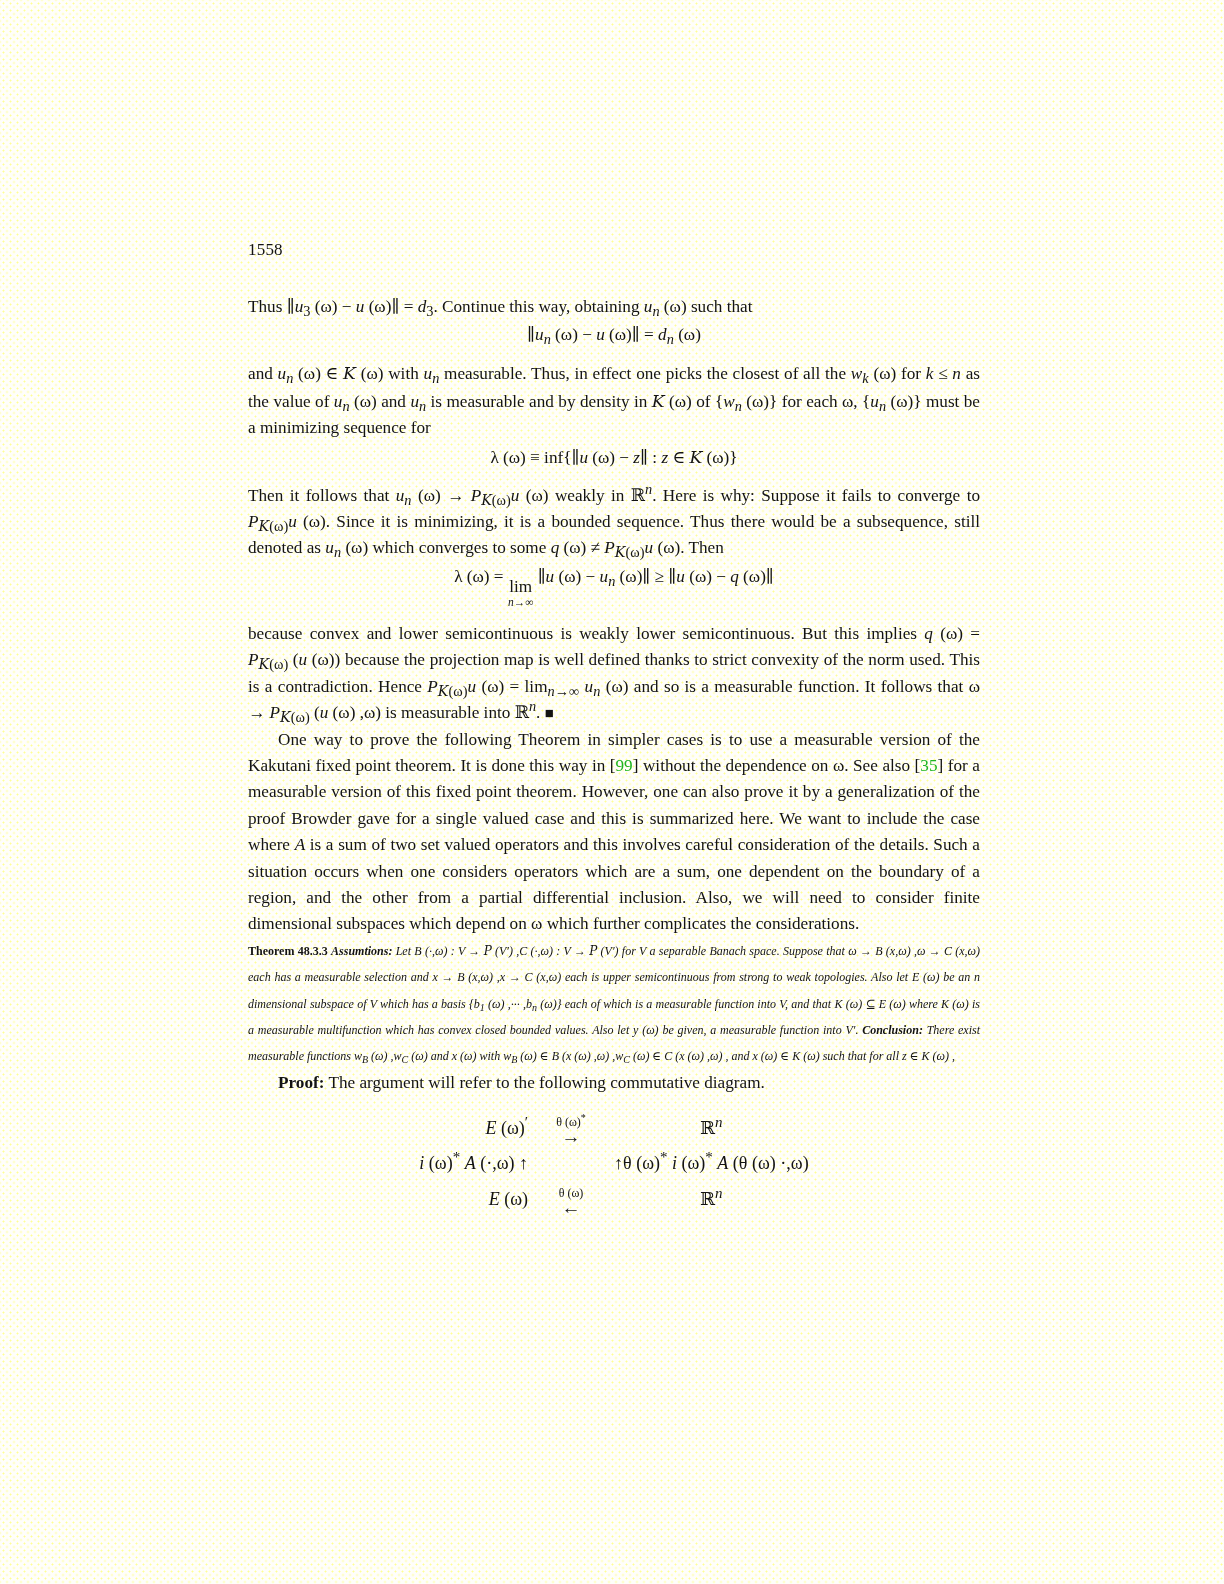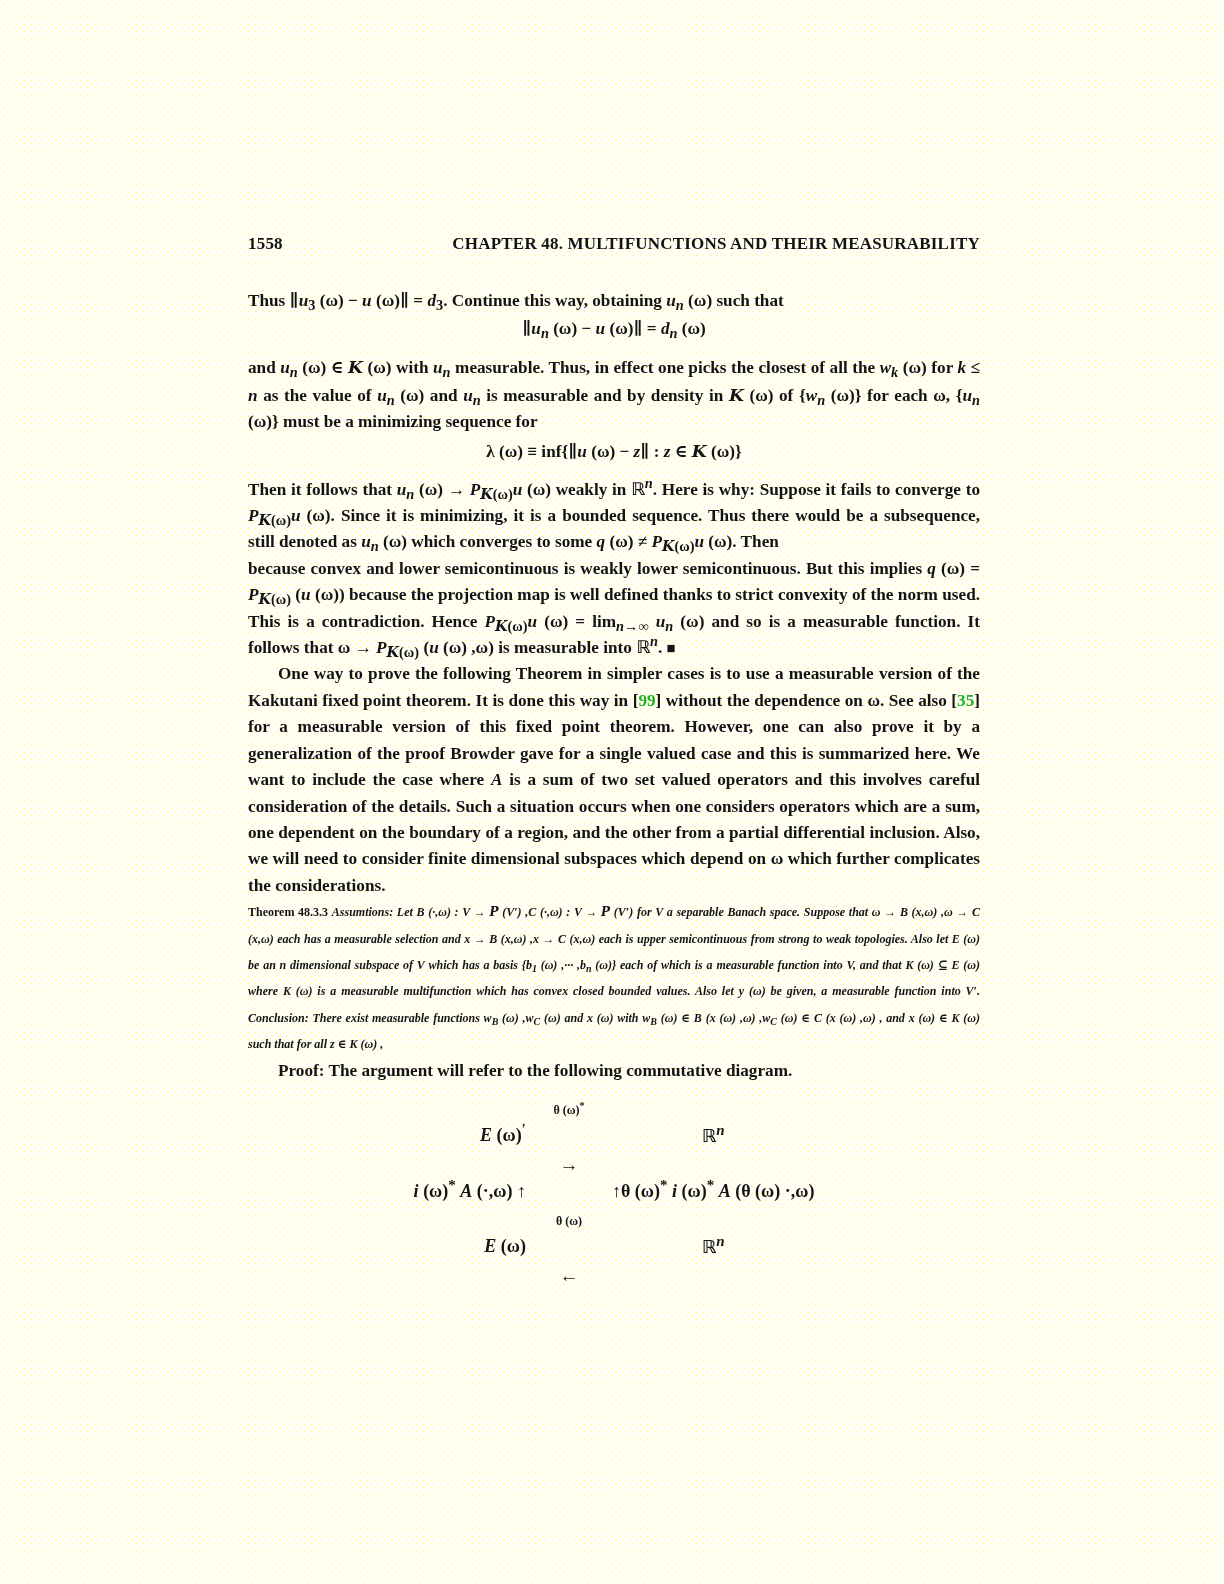--- a/index.html
+++ b/index.html
@@ -7,21 +7,21 @@
     width: 1224px; height: 1584px; overflow: hidden;
     background-color: #fffefb;
     background-image:
       radial-gradient(circle, rgba(255,255,140,0.95) 0.9px, rgba(255,255,255,0) 1.1px),
       radial-gradient(circle, rgba(255,255,150,0.85) 0.9px, rgba(255,255,255,0) 1.1px);
     background-size: 7px 7px, 7px 7px;
     background-position: 0 0, 3.5px 3.5px;
     font-family: "Liberation Serif", "DejaVu Serif", "DejaVu Sans", serif;
     color: #131313;
   }
-  .page { position: absolute; left: 248px; top: 234px; width: 732px; font-weight: bold; }
+  .page { position: absolute; left: 248px; top: 240px; width: 732px; }
   .running-header {
     display: flex; justify-content: space-between; align-items: baseline;
     font-size: 17px; letter-spacing: 0.2px; margin-bottom: 34px;
   }
   .para {
     font-size: 17.2px; line-height: 26.4px; text-align: justify;
     margin: 0; text-justify: inter-word;
   }
   .para + .para { margin-top: 0; }
   .indent { text-indent: 30px; }
@@ -39,45 +39,48 @@
   .lim-bot { font-size: 11.5px; }
   .diagram {
     margin: 14px auto 4px; width: fit-content;
     display: grid; grid-template-columns: auto 74px auto;
     column-gap: 6px; row-gap: 7px;
     font-size: 18px; align-items: center;
   }
   .dc1 { text-align: right; }
   .dc2 { text-align: center; }
   .dc3 { text-align: center; }
-  .arrow-stack { display: inline-flex; flex-direction: column; align-items: center; line-height: 1; gap: 40px; }
+  .arrow-stack { display: inline-flex; flex-direction: column; align-items: center; line-height: 1; }
   .arrow-label { font-size: 12px; }
   .arrow-glyph { font-size: 19px; margin-top: -1px; }
   sub, sup { line-height: 0; }
 </style>
 </head>
 <body style="color: rgb(19, 19, 19);">
 
 <div class="page">
 
   <div class="running-header">
     <span>1558</span>
-    <span>CHAPTER 48.  MULTIFUNCTIONS AND THEIR MEASURABILITY</span>
   </div>
 
   <p class="para">Thus ∥<i>u</i><sub>3</sub> (ω) − <i>u</i> (ω)∥ = <i>d</i><sub>3</sub>. Continue this way, obtaining <i>u<sub>n</sub></i> (ω) such that</p>
 
   <div class="equation">∥<i>u<sub>n</sub></i> (ω) − <i>u</i> (ω)∥ = <i>d<sub>n</sub></i> (ω)</div>
 
   <p class="para">and <i>u<sub>n</sub></i> (ω) ∈ <span class="scr">K</span> (ω) with <i>u<sub>n</sub></i> measurable.  Thus, in effect one picks the closest of all the <i>w<sub>k</sub></i> (ω) for <i>k</i> ≤ <i>n</i> as the value of <i>u<sub>n</sub></i> (ω) and <i>u<sub>n</sub></i> is measurable and by density in <span class="scr">K</span> (ω) of {<i>w<sub>n</sub></i> (ω)} for each ω, {<i>u<sub>n</sub></i> (ω)} must be a minimizing sequence for</p>
 
   <div class="equation">λ (ω) ≡ inf{∥<i>u</i> (ω) − <i>z</i>∥ : <i>z</i> ∈ <span class="scr">K</span> (ω)}</div>
 
   <p class="para">Then it follows that <i>u<sub>n</sub></i> (ω) → <i>P</i><sub><span class="scr">K</span>(ω)</sub><i>u</i> (ω) weakly in ℝ<sup><i>n</i></sup>.  Here is why: Suppose it fails to converge to <i>P</i><sub><span class="scr">K</span>(ω)</sub><i>u</i> (ω). Since it is minimizing, it is a bounded sequence.  Thus there would be a subsequence, still denoted as <i>u<sub>n</sub></i> (ω) which converges to some <i>q</i> (ω) ≠ <i>P</i><sub><span class="scr">K</span>(ω)</sub><i>u</i> (ω). Then</p>
 
+  <div class="equation">λ (ω) = <span class="lim">
+        <span class="lim-top">lim</span>
+        <span class="lim-bot"><i>n</i>→∞</span>
+      </span> ∥<i>u</i> (ω) − <i>u<sub>n</sub></i> (ω)∥ ≥ ∥<i>u</i> (ω) − <i>q</i> (ω)∥</div>
 
   <p class="para">because convex and lower semicontinuous is weakly lower semicontinuous.  But this implies <i>q</i> (ω) = <i>P</i><sub><span class="scr">K</span>(ω)</sub> (<i>u</i> (ω)) because the projection map is well defined thanks to strict convexity of the norm used.  This is a contradiction.  Hence <i>P</i><sub><span class="scr">K</span>(ω)</sub><i>u</i> (ω) = lim<sub><i>n</i>→∞</sub> <i>u<sub>n</sub></i> (ω) and so is a measurable function.  It follows that ω → <i>P</i><sub><span class="scr">K</span>(ω)</sub> (<i>u</i> (ω) ,ω) is measurable into ℝ<sup><i>n</i></sup>. <span class="qed">■</span></p>
 
   <p class="para indent"><span>One way to prove the following Theorem in simpler cases is to use a measurable version of the Kakutani fixed point theorem.  It is done this way in [</span><a class="cite" style="color: rgb(31, 180, 34);">99</a><span>] without the dependence on ω.  See also [</span><a class="cite" style="color: rgb(31, 180, 34);">35</a><span>] for a measurable version of this fixed point theorem.  However, one can also prove it by a generalization of the proof Browder gave for a single valued case and this is summarized here.  We want to include the case where <i>A</i> is a sum of two set valued operators and this involves careful consideration of the details.  Such a situation occurs when one considers operators which are a sum, one dependent on the boundary of a region, and the other from a partial differential inclusion.  Also, we will need to consider finite dimensional subspaces which depend on ω which further complicates the considerations.</span></p>
 
   <p class="para theorem-block"><b>Theorem 48.3.3</b> <b><i>Assumtions:</i></b>  <i>Let B (·,ω) : V → <span class="scr">P</span> (V′) ,C (·,ω) : V → <span class="scr">P</span> (V′) for V a separable Banach space.  Suppose that ω → B (x,ω) ,ω → C (x,ω) each has a measurable selection and x → B (x,ω) ,x → C (x,ω) each is upper semicontinuous from strong to weak topologies.  Also let E (ω) be an n dimensional subspace of V which has a basis {b<sub>1</sub> (ω) ,··· ,b<sub>n</sub> (ω)} each of which is a measurable function into V, and that K (ω) ⊆ E (ω) where K (ω) is a measurable multifunction which has convex closed bounded values.  Also let y (ω) be given, a measurable function into V′.</i> <b><i>Conclusion:</i></b> <i>There exist measurable functions w<sub>B</sub> (ω) ,w<sub>C</sub> (ω) and x (ω) with w<sub>B</sub> (ω) ∈ B (x (ω) ,ω) ,w<sub>C</sub> (ω) ∈ C (x (ω) ,ω) , and x (ω) ∈ K (ω) such that for all z ∈ K (ω) ,</i></p>
 
 
   <p class="para indent proof-para"><b>Proof:</b> The argument will refer to the following commutative diagram.</p>
 

